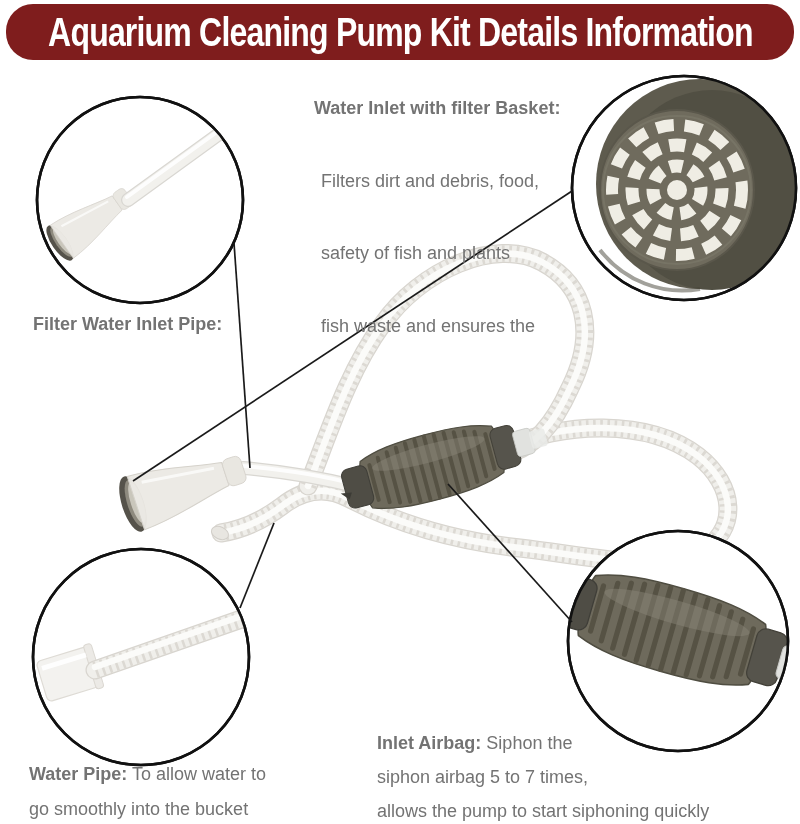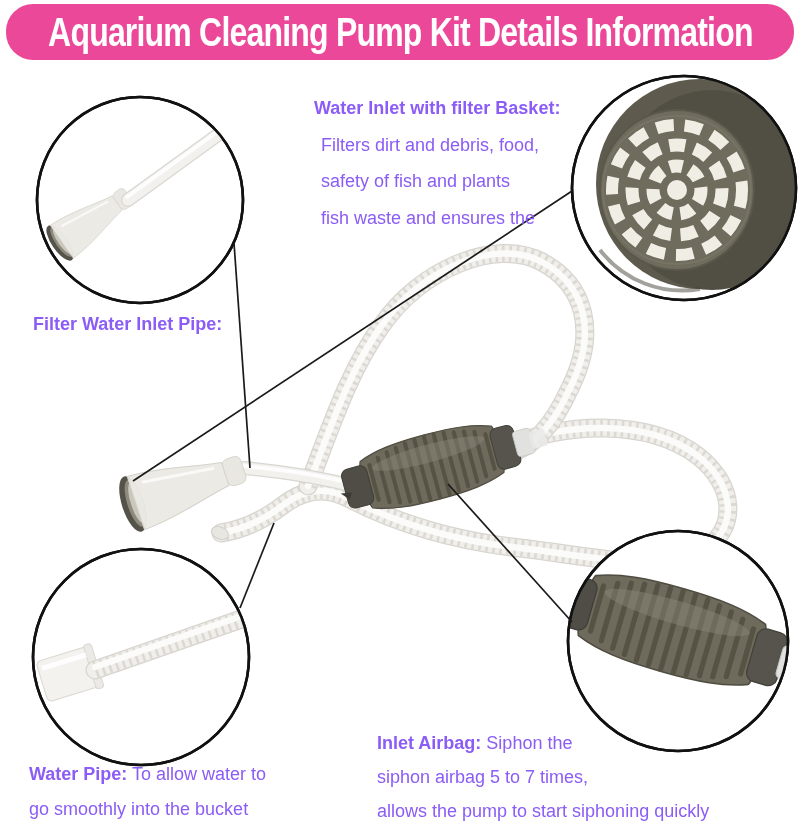--- a/index.html
+++ b/index.html
@@ -1,29 +1,29 @@
 <!DOCTYPE html>
 <html><head>
 <meta charset="utf-8">
 <style>
   html,body{margin:0;padding:0;background:#ffffff;}
   .stage{position:relative;width:800px;height:824px;background:#ffffff;overflow:hidden;
          font-family:"Liberation Sans","DejaVu Sans",sans-serif;color:#222222;}
   .stage svg{position:absolute;left:0;top:0;}
 
   
-  .banner{position:absolute;left:6px;right:6px;top:4px;height:56px;background:#ec4899;
+  .banner{position:absolute;left:6px;right:6px;top:4px;height:56px;background:#7f1d1d;
           border-radius:27px;display:flex;align-items:center;justify-content:center;overflow:hidden;}
   .banner-title{white-space:nowrap;color:#ffffff;font-weight:700;font-size:40px;
                 letter-spacing:-1px;transform:scaleX(0.80);transform-origin:center;}
 
   
-  .note{position:absolute;font-size:18px;line-height:36px;color:#8b5cf6;}
+  .note{position:absolute;font-size:18px;line-height:36px;color:#737373;}
   .note .h{font-weight:700;}
-  .note .ind{padding-left:7px;}
+  .note .ind{padding-left:7px;margin-top:36px;}
   .nb-basket{left:314px;top:90px;line-height:36.5px;}
   .nb-inlet{left:13px;top:306px;line-height:37px;margin-left:20px;}
   .nb-outlet{left:29px;top:757px;line-height:35px;}
   .nb-siphon{left:377px;top:726px;line-height:34px;}
 
   
   .hbase{fill:none;stroke:#d8d5cf;stroke-width:19;stroke-linecap:round;}
   .hfill{fill:none;stroke:#f0efeb;stroke-width:16.5;stroke-linecap:round;}
   .hrib{fill:none;stroke:#dcd9d3;stroke-width:16.5;stroke-dasharray:2.6 4.4;stroke-linecap:butt;}
   .hhi{fill:none;stroke:#fbfbf9;stroke-width:6.5;stroke-linecap:round;}

